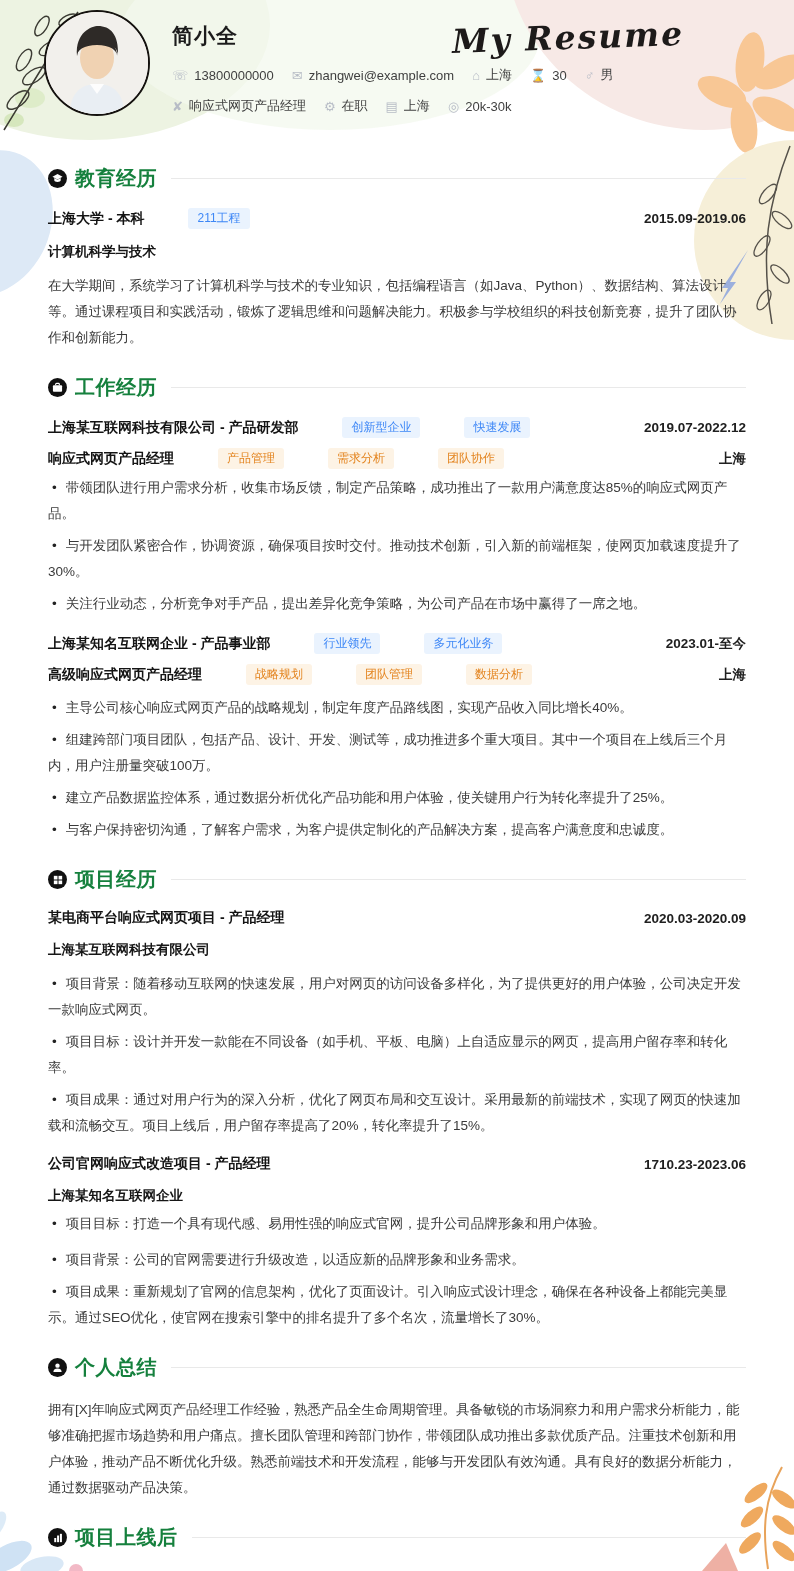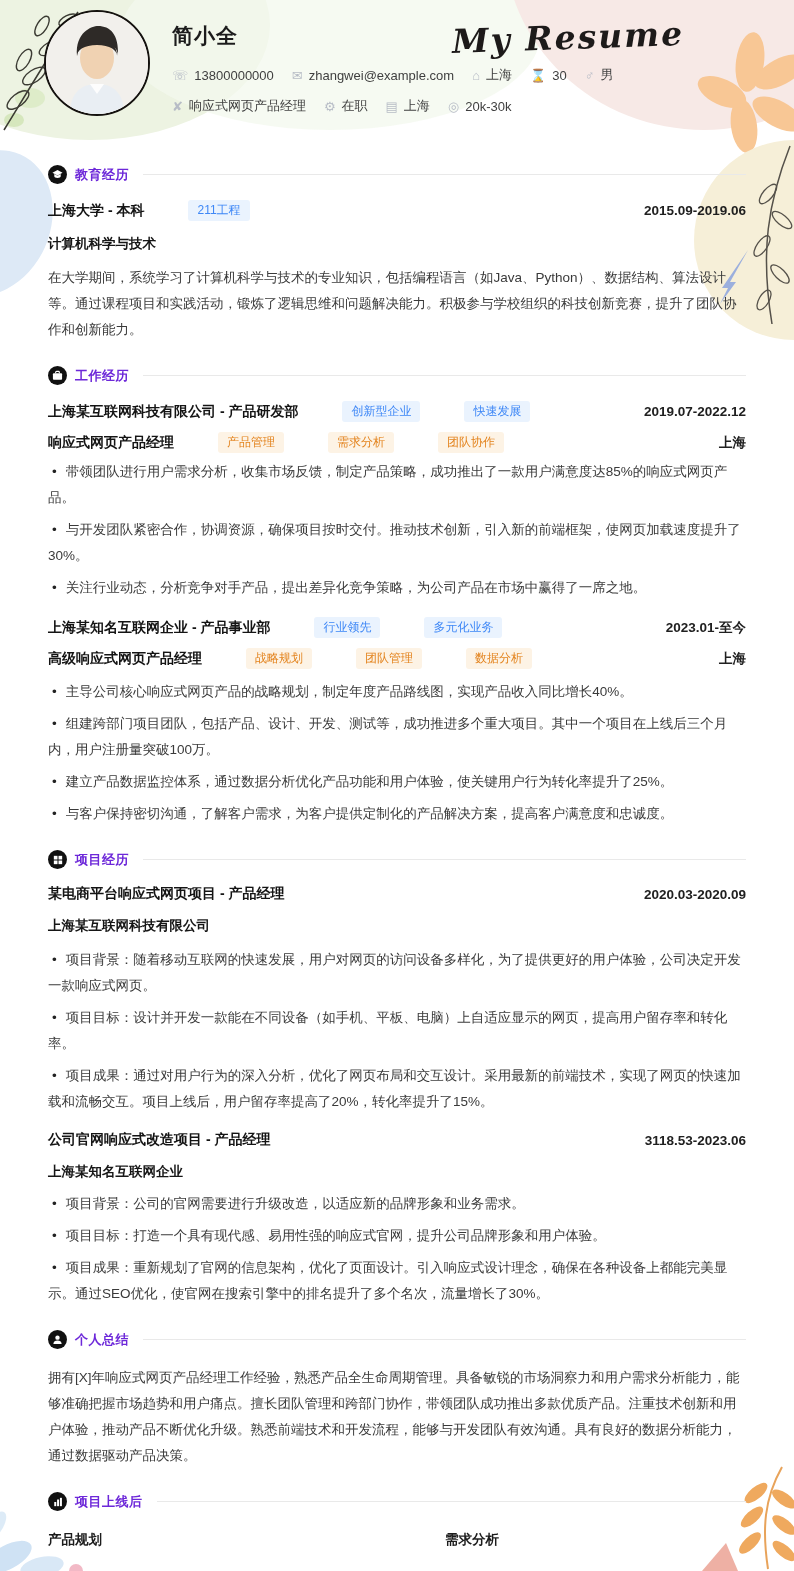--- a/index.html
+++ b/index.html
@@ -31,21 +31,21 @@
   .c-icon { color:#b7bcc6; font-size:13px; margin-right:6px; }
 
   
   .section { margin-top:23px; }
   .sec-head { display:flex; align-items:center; }
   .sec-icon {
     width:19px; height:19px; border-radius:50%; background:#111; color:#fff;
     display:flex; align-items:center; justify-content:center; margin-right:8px; flex:0 0 auto;
   }
   .sec-icon svg { display:block; }
-  .sec-title { font-size:13px; font-weight:800; color:#6d28d9; letter-spacing:.5px; }
+  .sec-title { font-size:20px; font-weight:800; color:#15803d; letter-spacing:.5px; }
   .sec-line { flex:1; height:1px; background:#e9e9e9; margin-left:14px; }
 
   .entry-row { display:flex; align-items:center; margin-top:16px; }
   .entry-left { display:flex; align-items:center; flex:1; min-width:0;gap:34px; }
   .entry-title { font-size:14px; font-weight:700; color:#141414; white-space:nowrap; }
   .entry-date { font-size:13.5px; font-weight:700; color:#202020; white-space:nowrap; margin-left:12px; }
   .tag { font-size:12px; border-radius:3px; padding:2px 9px; margin-left:10px; white-space:nowrap; }
   .tag-blue { background:#eaf3fe; color:#3e87f6; }
   .tag-orange { background:#fdf3e5; color:#e3831d; }
 
@@ -296,25 +296,25 @@
       <p class="bullet" style="margin-top:12px;">项目背景：随着移动互联网的快速发展，用户对网页的访问设备多样化，为了提供更好的用户体验，公司决定开发一款响应式网页。</p>
       <p class="bullet">项目目标：设计并开发一款能在不同设备（如手机、平板、电脑）上自适应显示的网页，提高用户留存率和转化率。</p>
       <p class="bullet">项目成果：通过对用户行为的深入分析，优化了网页布局和交互设计。采用最新的前端技术，实现了网页的快速加载和流畅交互。项目上线后，用户留存率提高了20%，转化率提升了15%。</p>
     </div>
 
     <div style="margin-top:6px;">
       <div class="entry-row">
         <div class="entry-left">
             <span class="entry-title">公司官网响应式改造项目 - 产品经理</span>
           </div>
-        <span class="entry-date">3118.53-2023.06</span>
+        <span class="entry-date">1710.23-2023.06</span>
       </div>
       <div class="sub-title">上海某知名互联网企业</div>
+      <p class="bullet">项目目标：打造一个具有现代感、易用性强的响应式官网，提升公司品牌形象和用户体验。</p>
       <p class="bullet" style="margin-top:10px;">项目背景：公司的官网需要进行升级改造，以适应新的品牌形象和业务需求。</p>
-      <p class="bullet">项目目标：打造一个具有现代感、易用性强的响应式官网，提升公司品牌形象和用户体验。</p>
       <p class="bullet">项目成果：重新规划了官网的信息架构，优化了页面设计。引入响应式设计理念，确保在各种设备上都能完美显示。通过SEO优化，使官网在搜索引擎中的排名提升了多个名次，流量增长了30%。</p>
     </div>
   </div>
 
   <div class="section">
     <div class="sec-head">
       <span class="sec-icon">
         <svg width="11" height="11" viewBox="0 0 12 12" fill="#fff">
             <circle cx="6" cy="4" r="2.4"></circle>
             <path d="M1.5 11 C1.5 8.2 3.5 7 6 7 C8.5 7 10.5 8.2 10.5 11 Z"></path>

